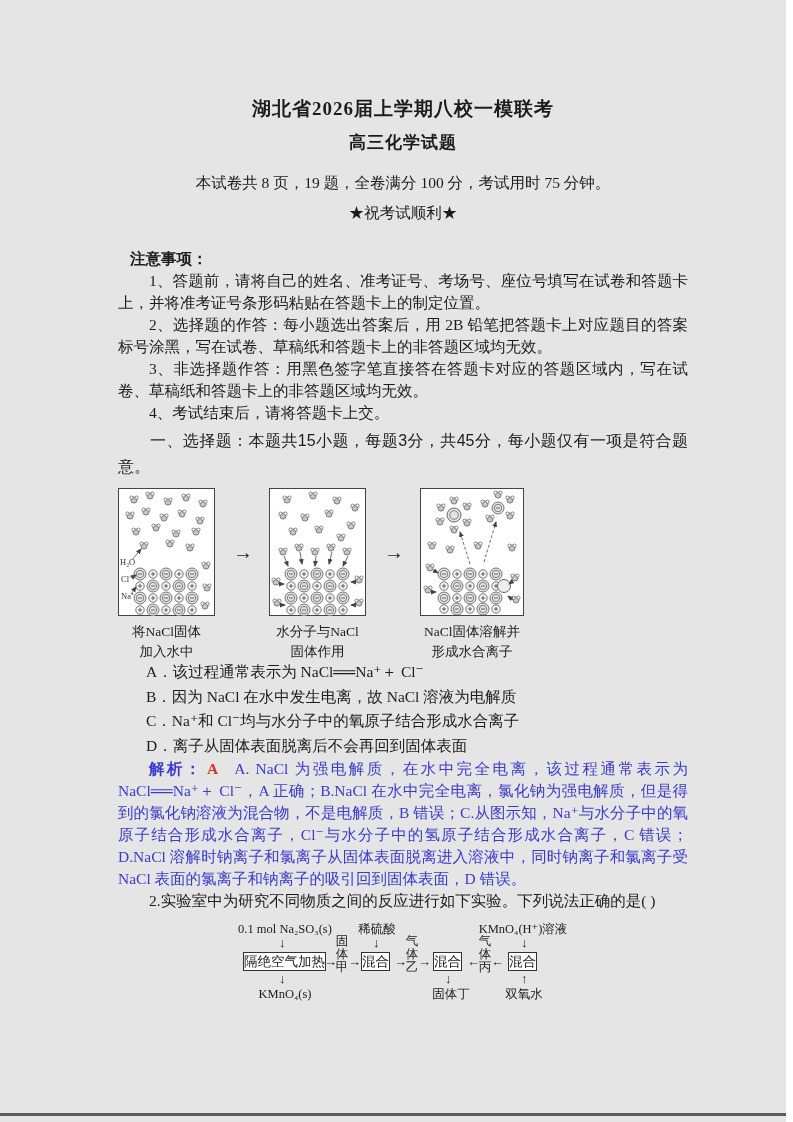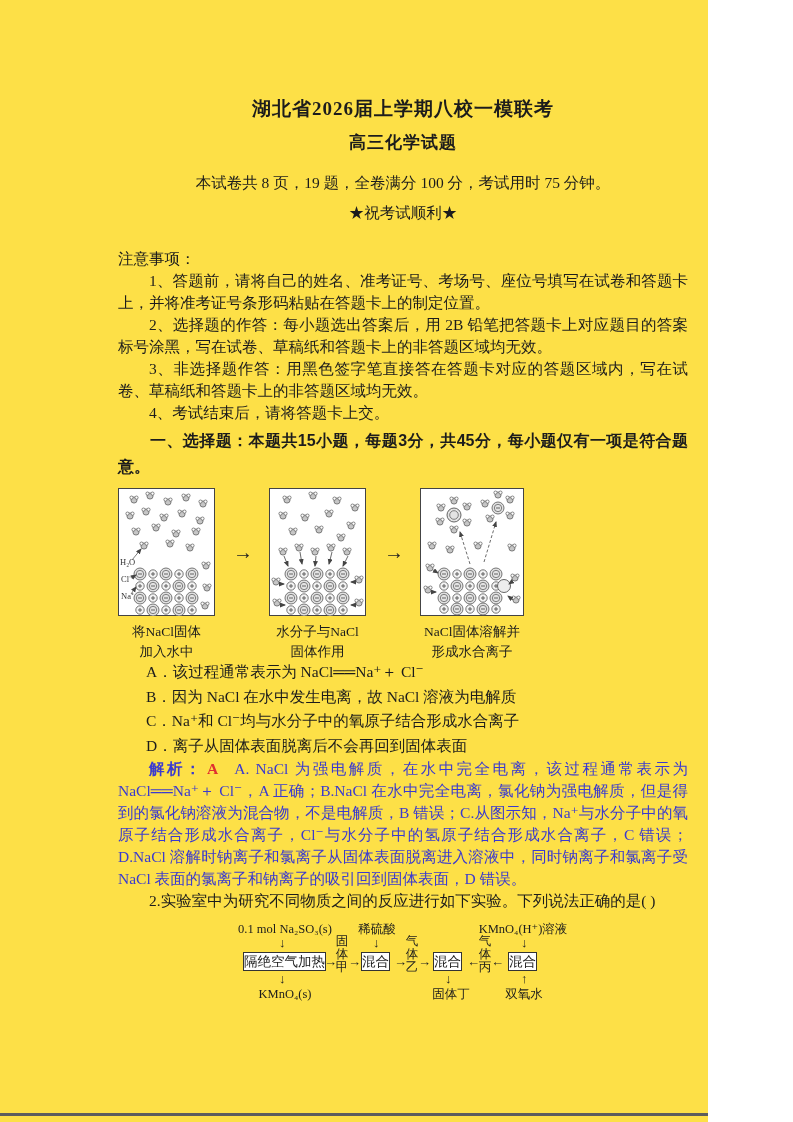--- a/index.html
+++ b/index.html
@@ -1,26 +1,26 @@
 <!DOCTYPE html>
 <html><head>
 <meta charset="utf-8">
 <style>
   html,body{margin:0;padding:0;background:#fff;}
-  .page{position:relative;width:708px;height:1122px;background:#fde047;overflow:hidden;
+  .page{position:relative;width:786px;height:1122px;background:#e5e5e5;overflow:hidden;
         font-family:"Liberation Serif","DejaVu Serif",serif;color:#1c1c1c;}
   .content{position:absolute;left:118px;top:0;width:570px;}
   .c{text-align:center;}
   .title{margin-top:96px;font-size:19px;font-weight:bold;letter-spacing:1px;}
   .subtitle{margin-top:9px;font-size:17px;font-weight:bold;letter-spacing:1px;}
   .examinfo{margin-top:19px;font-size:15.5px;font-weight:normal;}
   .wish{margin-top:9px;font-size:15.5px;}
-  .notice-head{margin-top:25px;font-size:15.5px;font-weight:normal;}
+  .notice-head{margin-top:25px;font-size:15.5px;font-weight:bold;margin-left:12px;}
   p.body{margin:0;font-size:15.5px;line-height:22px;text-align:justify;text-indent:2em;}
-  .sec-head{margin:4px 0 0 0;font-size:16px;line-height:26px;font-weight:bold;
+  .sec-head{margin:4px 0 0 0;font-size:16px;line-height:26px;font-weight:normal;
             font-family:"Liberation Sans","DejaVu Sans",sans-serif;text-align:justify;text-indent:2em;}
   .stem{margin-top:2px;}
   
   .fig1{margin-top:8px;display:flex;justify-content:flex-start;align-items:flex-start;gap:18px;}
   .fig1 .col{text-align:center;}
   .fig1 .cap{font-size:13.5px;line-height:17px;margin-top:3px;}
   .fig1 .arrow{font-size:20px;line-height:128px;color:#222;width:18px;}
   .plab{font-size:8.5px;fill:#333;font-family:"Liberation Serif",serif;}
   
   .option{margin:0 0 0 28px;font-size:15.5px;line-height:24.5px;}

